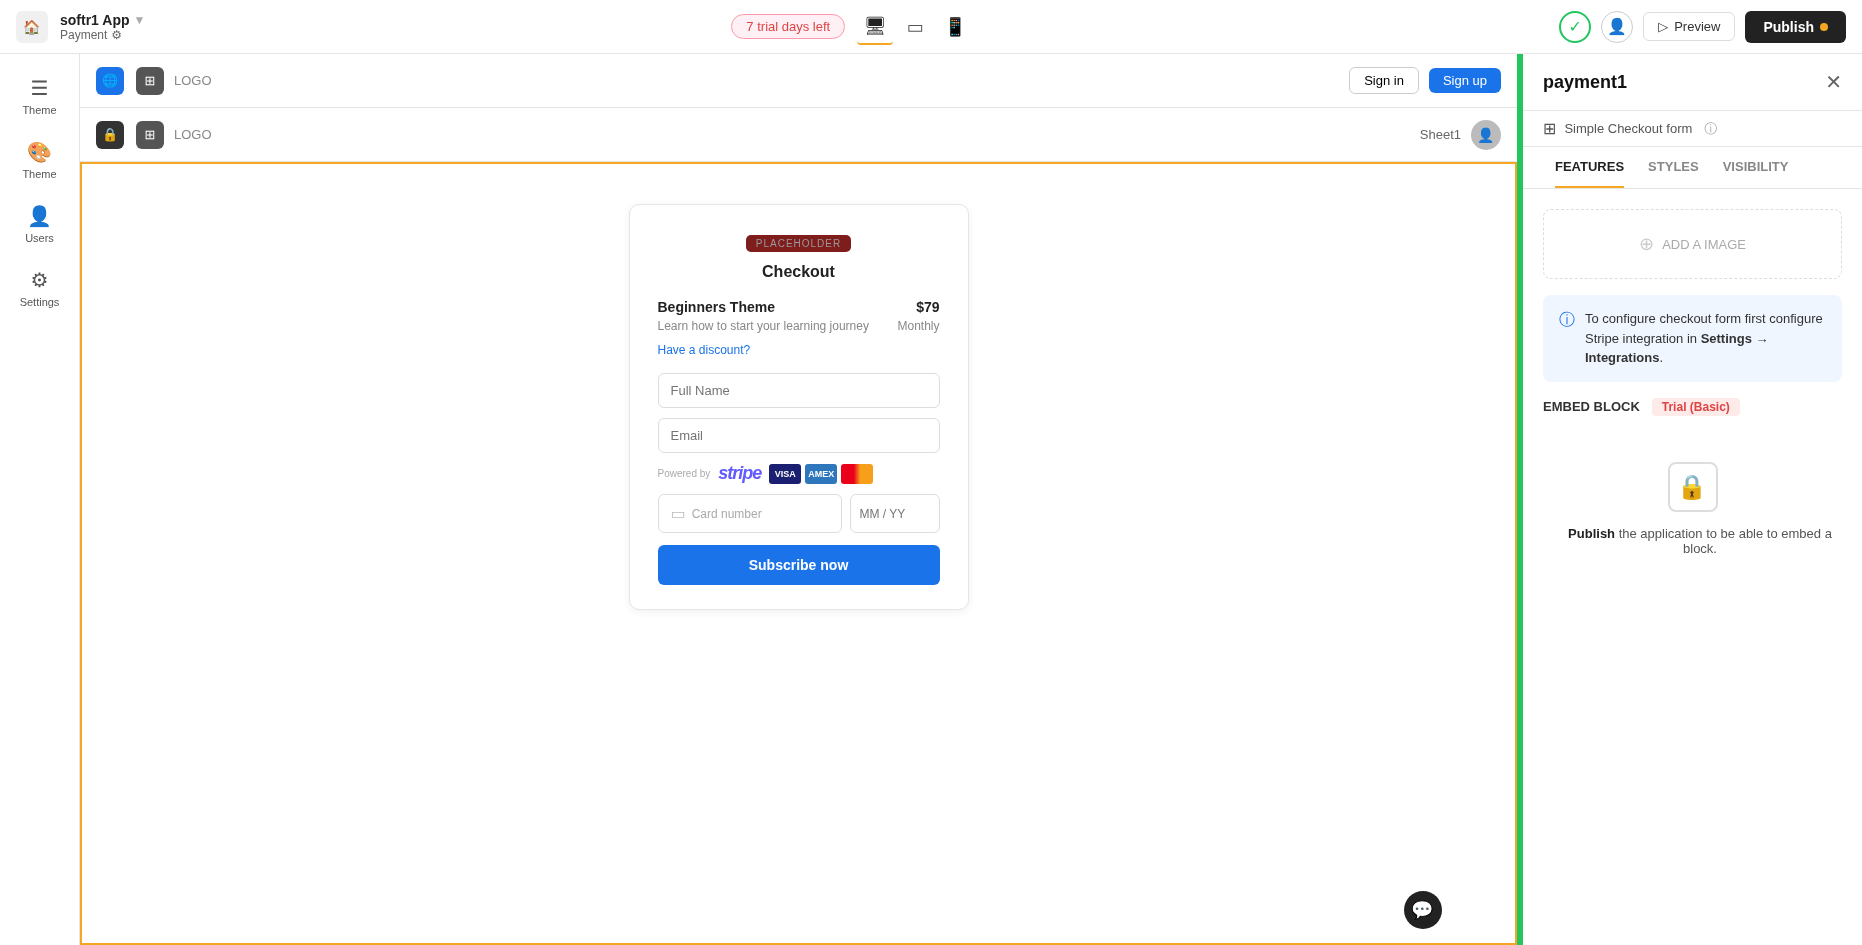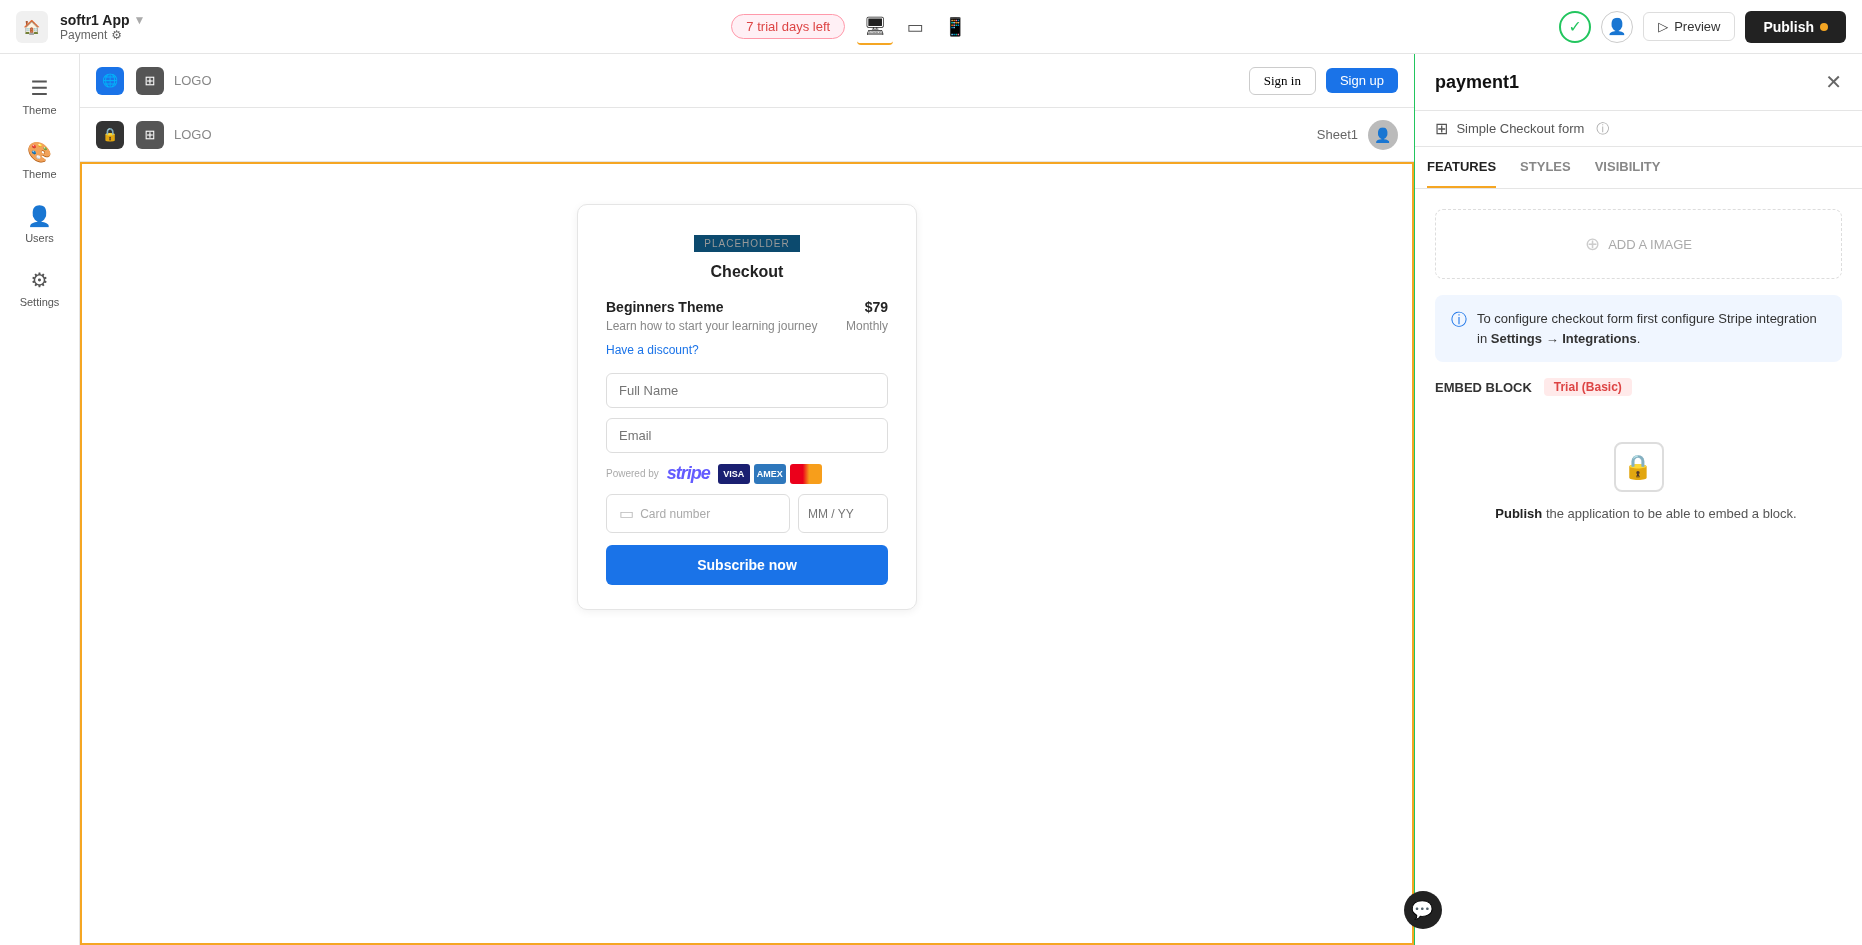--- a/index.html
+++ b/index.html
@@ -52,41 +52,41 @@
 
     
     .page-bar {
       background: #fff; display: flex; align-items: center; padding: 0 16px; height: 54px;
       border-bottom: 1px solid #e5e5e5; gap: 10px; flex-shrink: 0;
     }
     .page-bar-icon { width: 28px; height: 28px; background: #222; border-radius: 6px; display: flex; align-items: center; justify-content: center; color: #fff; font-size: 13px; }
     .page-bar-globe { background: #1a73e8; }
     .page-bar-logo { font-size: 13px; color: #888; }
     .page-bar-right { margin-left: auto; display: flex; align-items: center; gap: 10px; }
-    .signin-btn { border: 1.5px solid #ccc; background: #fff; border-radius: 6px; padding: 5px 14px; font-size: 13px; cursor: pointer; font-family: Liberation Serif, serif; }
+    .signin-btn { border: 1.5px solid #ccc; background: #fff; border-radius: 6px; padding: 5px 14px; font-size: 13px; cursor: pointer; }
     .signup-btn { background: #1a73e8; color: #fff; border: none; border-radius: 6px; padding: 5px 14px; font-size: 13px; cursor: pointer; }
     .sheet-label { font-size: 13px; color: #666; }
     .avatar { width: 30px; height: 30px; background: #bbb; border-radius: 50%; display: flex; align-items: center; justify-content: center; color: #fff; font-size: 14px; }
 
     
     .canvas-content {
       flex: 1; border: 2px solid #f5a623; margin: 0; background: #fff; position: relative; overflow: auto;
       display: flex; flex-direction: column; align-items: center; justify-content: flex-start; padding: 40px 20px;
     }
 
     
     .checkout-card {
       background: #fff; border: 1px solid #e5e5e5; border-radius: 10px;
       padding: 28px 28px 24px; width: 340px; box-shadow: 0 2px 8px rgba(0,0,0,0.06);
     }
     .placeholder-badge {
       text-align: center; margin-bottom: 12px;
     }
     .placeholder-badge span {
-      background: #0c4a6e; color: #999; font-size: 10px; padding: 3px 10px; border-radius: 0; letter-spacing: 1px;
+      background: #7f1d1d; color: #999; font-size: 10px; padding: 3px 10px; border-radius: 5px; letter-spacing: 1px;
     }
     .checkout-title { text-align: center; font-size: 16px; font-weight: 600; color: #222; margin-bottom: 18px; }
     .product-row { display: flex; justify-content: space-between; align-items: flex-start; margin-bottom: 4px; }
     .product-name { font-size: 14px; font-weight: 600; color: #222; }
     .product-price { font-size: 14px; font-weight: 600; color: #222; }
     .product-desc { font-size: 12px; color: #888; }
     .product-period { font-size: 12px; color: #888; }
     .discount-link { color: #1a73e8; font-size: 12px; margin: 10px 0 16px; cursor: pointer; display: block; }
     .form-input {
       width: 100%; border: 1px solid #ddd; border-radius: 6px; padding: 9px 12px;
@@ -113,32 +113,32 @@
     .exp-input {
       border: 1px solid #ddd; border-radius: 6px; padding: 9px 9px; font-size: 12px; color: #aaa; width: 90px;
     }
     .subscribe-btn {
       width: 100%; background: #1a73e8; color: #fff; border: none; border-radius: 6px;
       padding: 12px; font-size: 14px; font-weight: 600; cursor: pointer;
     }
 
     
     .right-panel {
-      width: 448px; background: #fff; border-left: 1px solid #22c55e;
+      width: 345px; background: #fff; border-left: 6px solid #22c55e;
       display: flex; flex-direction: column; flex-shrink: 0;
     }
     .rp-header { display: flex; align-items: center; padding: 16px 20px; border-bottom: 1px solid #e5e5e5; }
     .rp-title { font-size: 18px; font-weight: 700; color: #111; flex: 1; }
     .rp-close { font-size: 20px; color: #666; cursor: pointer; background: none; border: none; }
     .rp-sub-row { display: flex; align-items: center; gap: 8px; padding: 8px 20px; border-bottom: 1px solid #e5e5e5; }
     .rp-sub-icon { font-size: 16px; color: #555; }
     .rp-sub-label { font-size: 13px; color: #555; }
     .rp-info-icon { font-size: 13px; color: #aaa; margin-left: 4px; }
 
-    .rp-tabs { display: flex; gap: 0; padding: 0 12px; border-bottom: 1px solid #e5e5e5; }
+    .rp-tabs { display: flex; gap: 0; padding: 0 32px; border-bottom: 1px solid #e5e5e5; }
     .rp-tab { padding: 12px 0; margin-right: 24px; font-size: 13px; font-weight: 600; color: #888; cursor: pointer; border-bottom: 2px solid transparent; }
     .rp-tab.active { color: #222; border-bottom: 2px solid #f5a623; }
 
     .rp-body { flex: 1; overflow-y: auto; padding: 20px; display: flex; flex-direction: column; gap: 16px; }
 
     .add-image-area {
       border: 1.5px dashed #ddd; border-radius: 8px; display: flex; align-items: center; justify-content: center;
       height: 70px; gap: 8px; color: #aaa; font-size: 13px; cursor: pointer;
     }
     .add-image-plus { font-size: 18px; color: #ccc; }

